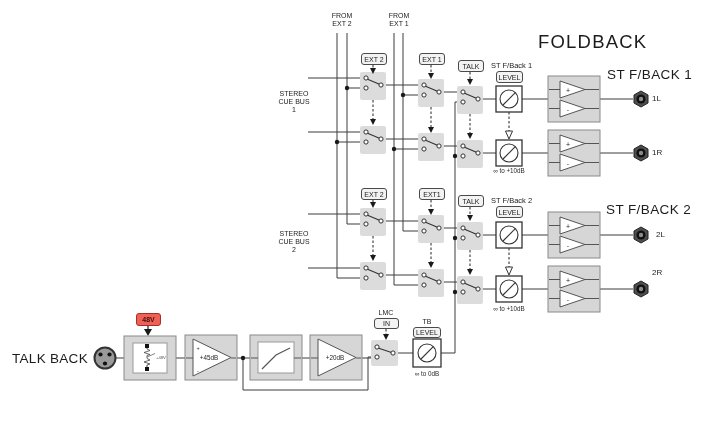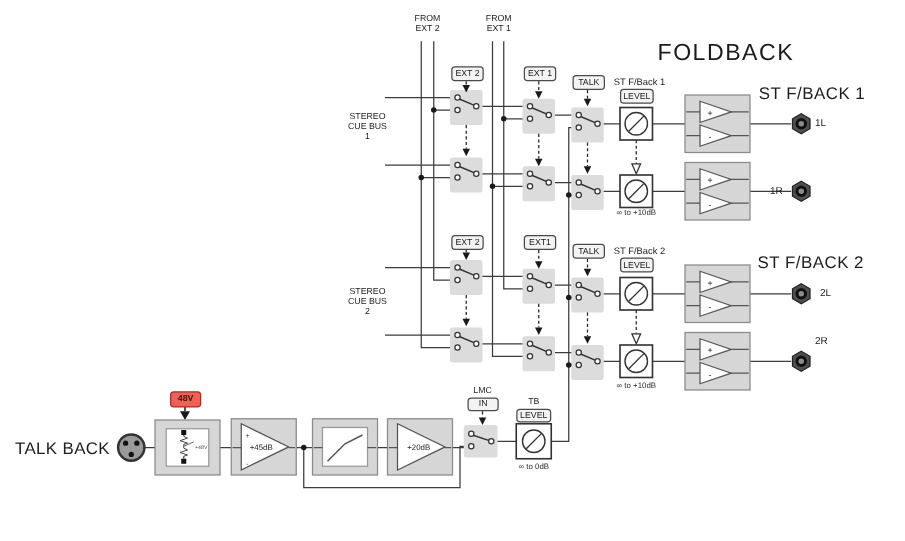--- a/index.html
+++ b/index.html
@@ -8,21 +8,21 @@
   .stage svg{position:absolute;left:0;top:0;}
   .lbl{position:absolute;color:#1c1c1c;white-space:nowrap;font-family:"Liberation Sans",sans-serif;}
   .c{transform:translateX(-50%);text-align:center;}
   .tiny{font-size:7px;line-height:8px;}
   .btn{position:absolute;box-sizing:border-box;border:1px solid #4a4a4a;border-radius:3px;
        background:#f3f3f3;color:#1b1b1b;font-size:7px;line-height:7px;
        display:flex;align-items:center;justify-content:center;white-space:nowrap;}
   .btn.red{background:#ef6157;border-color:#a03028;color:#43100b;font-weight:bold;}
   .potname{font-size:7.5px;}
   .range{font-size:6.3px;color:#2a2a2a;}
-  .title{font-size:18.5px;letter-spacing:1.2px;}
+  .title{font-size:18.5px;letter-spacing:1.2px;margin-left:12px;}
   .subhead{font-size:13.5px;letter-spacing:0.4px;}
   .outlbl{font-size:8px;text-align:center;}
   .bigin{font-size:13.5px;letter-spacing:0.3px;}
   .caption{font-size:11.5px;font-style:italic;}
 </style>
 </head>
 <body>
 
 <div class="stage">
 
@@ -312,21 +312,21 @@
 <div class="btn" style="left:458px;top:195px;width:26px;height:12px">TALK</div>
 <div class="lbl potname" style="left:491px;top:196px">ST F/Back 2</div>
 <div class="btn" style="left:496px;top:206px;width:27px;height:12px">LEVEL</div>
 <div class="lbl c range" style="left:509px;top:305px">∞ to +10dB</div>
 
 <div class="lbl title" style="left:526px;top:31px">FOLDBACK</div>
 <div class="lbl subhead" style="left:607px;top:67px">ST F/BACK 1</div>
 <div class="lbl subhead" style="left:606px;top:202px">ST F/BACK 2</div>
 
 <div class="lbl outlbl" style="left:652px;top:94px">1L</div>
-<div class="lbl outlbl" style="left:616px;top:148px">1R</div>
+<div class="lbl outlbl" style="left:652px;top:148px">1R</div>
 <div class="lbl outlbl" style="left:656px;top:230px">2L</div>
 <div class="lbl outlbl" style="left:652px;top:268px">2R</div>
 
 <div class="lbl bigin" style="left:12px;top:351px">TALK BACK</div>
 <div class="btn red" style="left:136px;top:313px;width:25px;height:13px">48V</div>
 <div class="lbl c tiny" style="left:386px;top:309px">LMC</div>
 <div class="btn" style="left:374px;top:318px;width:25px;height:11px">IN</div>
 <div class="lbl c tiny" style="left:427px;top:318px">TB</div>
 <div class="btn" style="left:413px;top:327px;width:28px;height:11px">LEVEL</div>
 <div class="lbl c range" style="left:427px;top:370px">∞ to 0dB</div>

